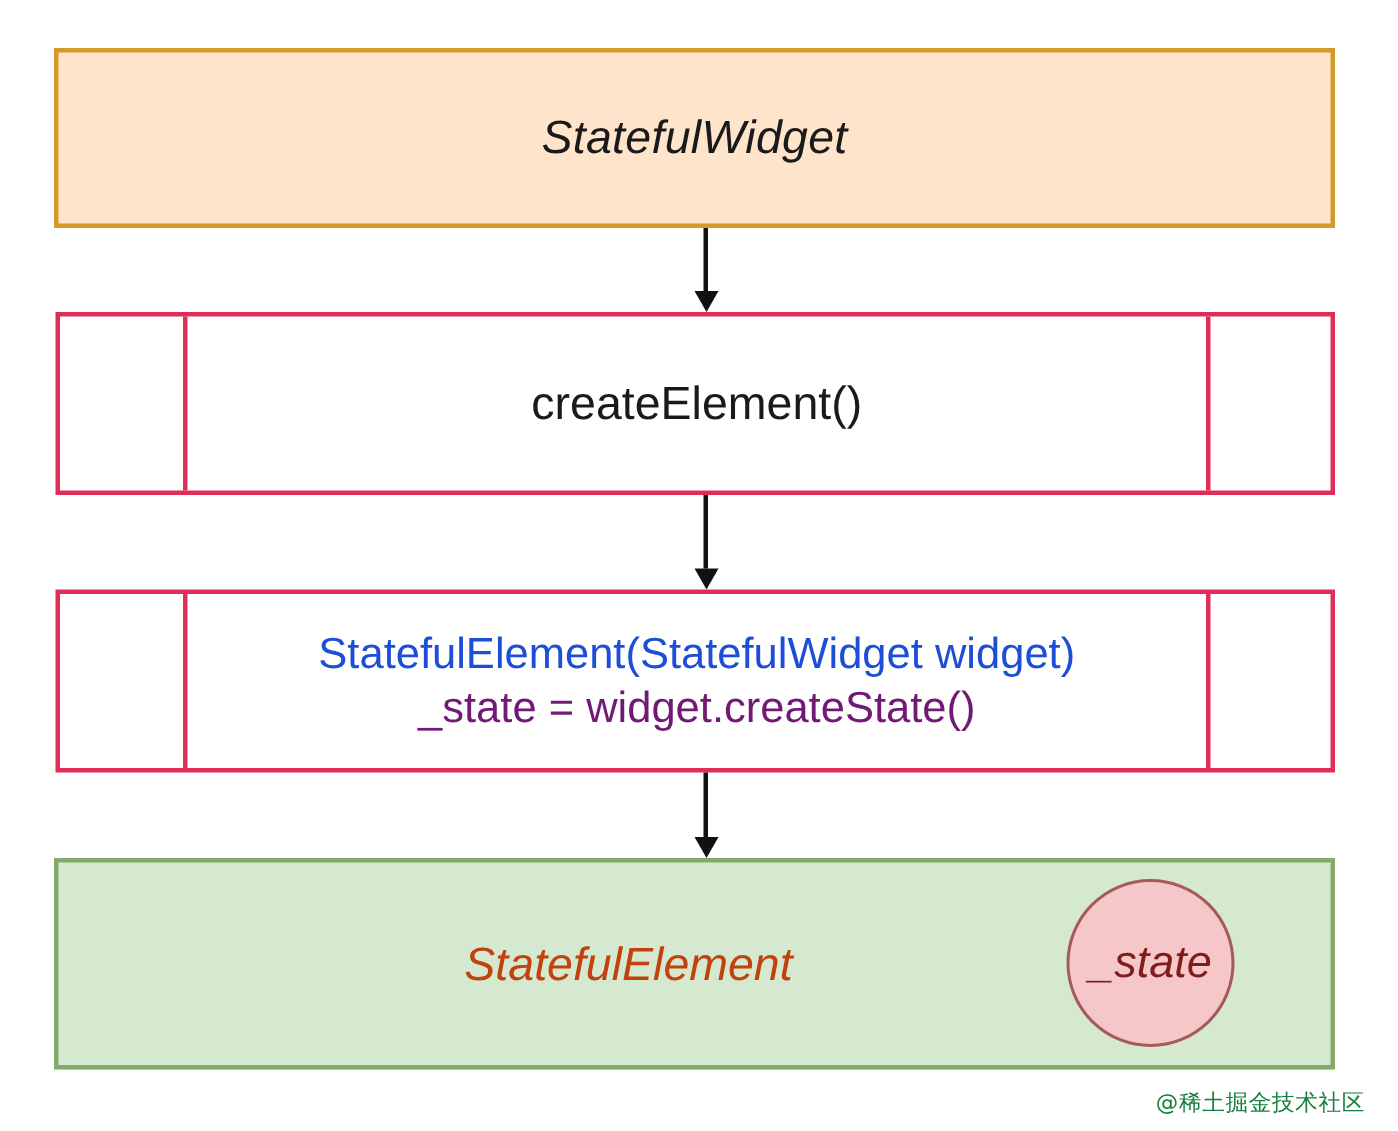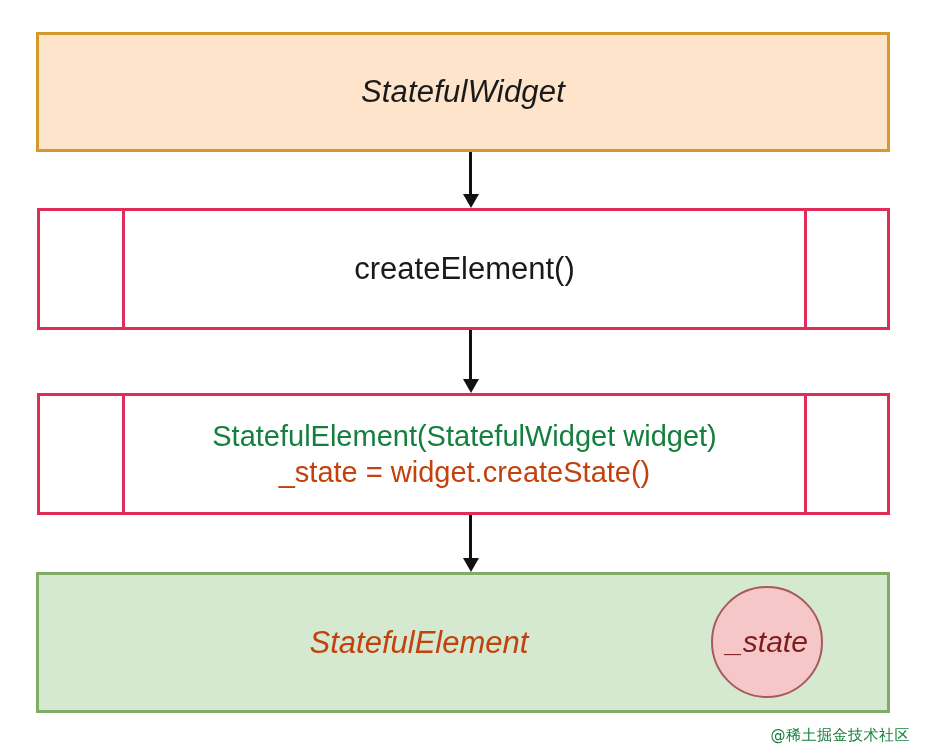--- a/index.html
+++ b/index.html
@@ -76,26 +76,26 @@
   }
 
   .box-element-ctor {
     left: 37px;
     top: 393px;
     width: 853px;
     height: 122px;
   }
   .box-element-ctor .line-primary {
     font-size: 29px;
-    color: #15803d;
+    color: #1d4ed8;
     line-height: 1.18;
   }
   .box-element-ctor .line-secondary {
     font-size: 29px;
-    color: #c2410c;
+    color: #701a75;
     line-height: 1.18;
     margin-top: 2px;
     text-align: right;
   }
 
   
   .box-element {
     left: 36px;
     top: 572px;
     width: 854px;

